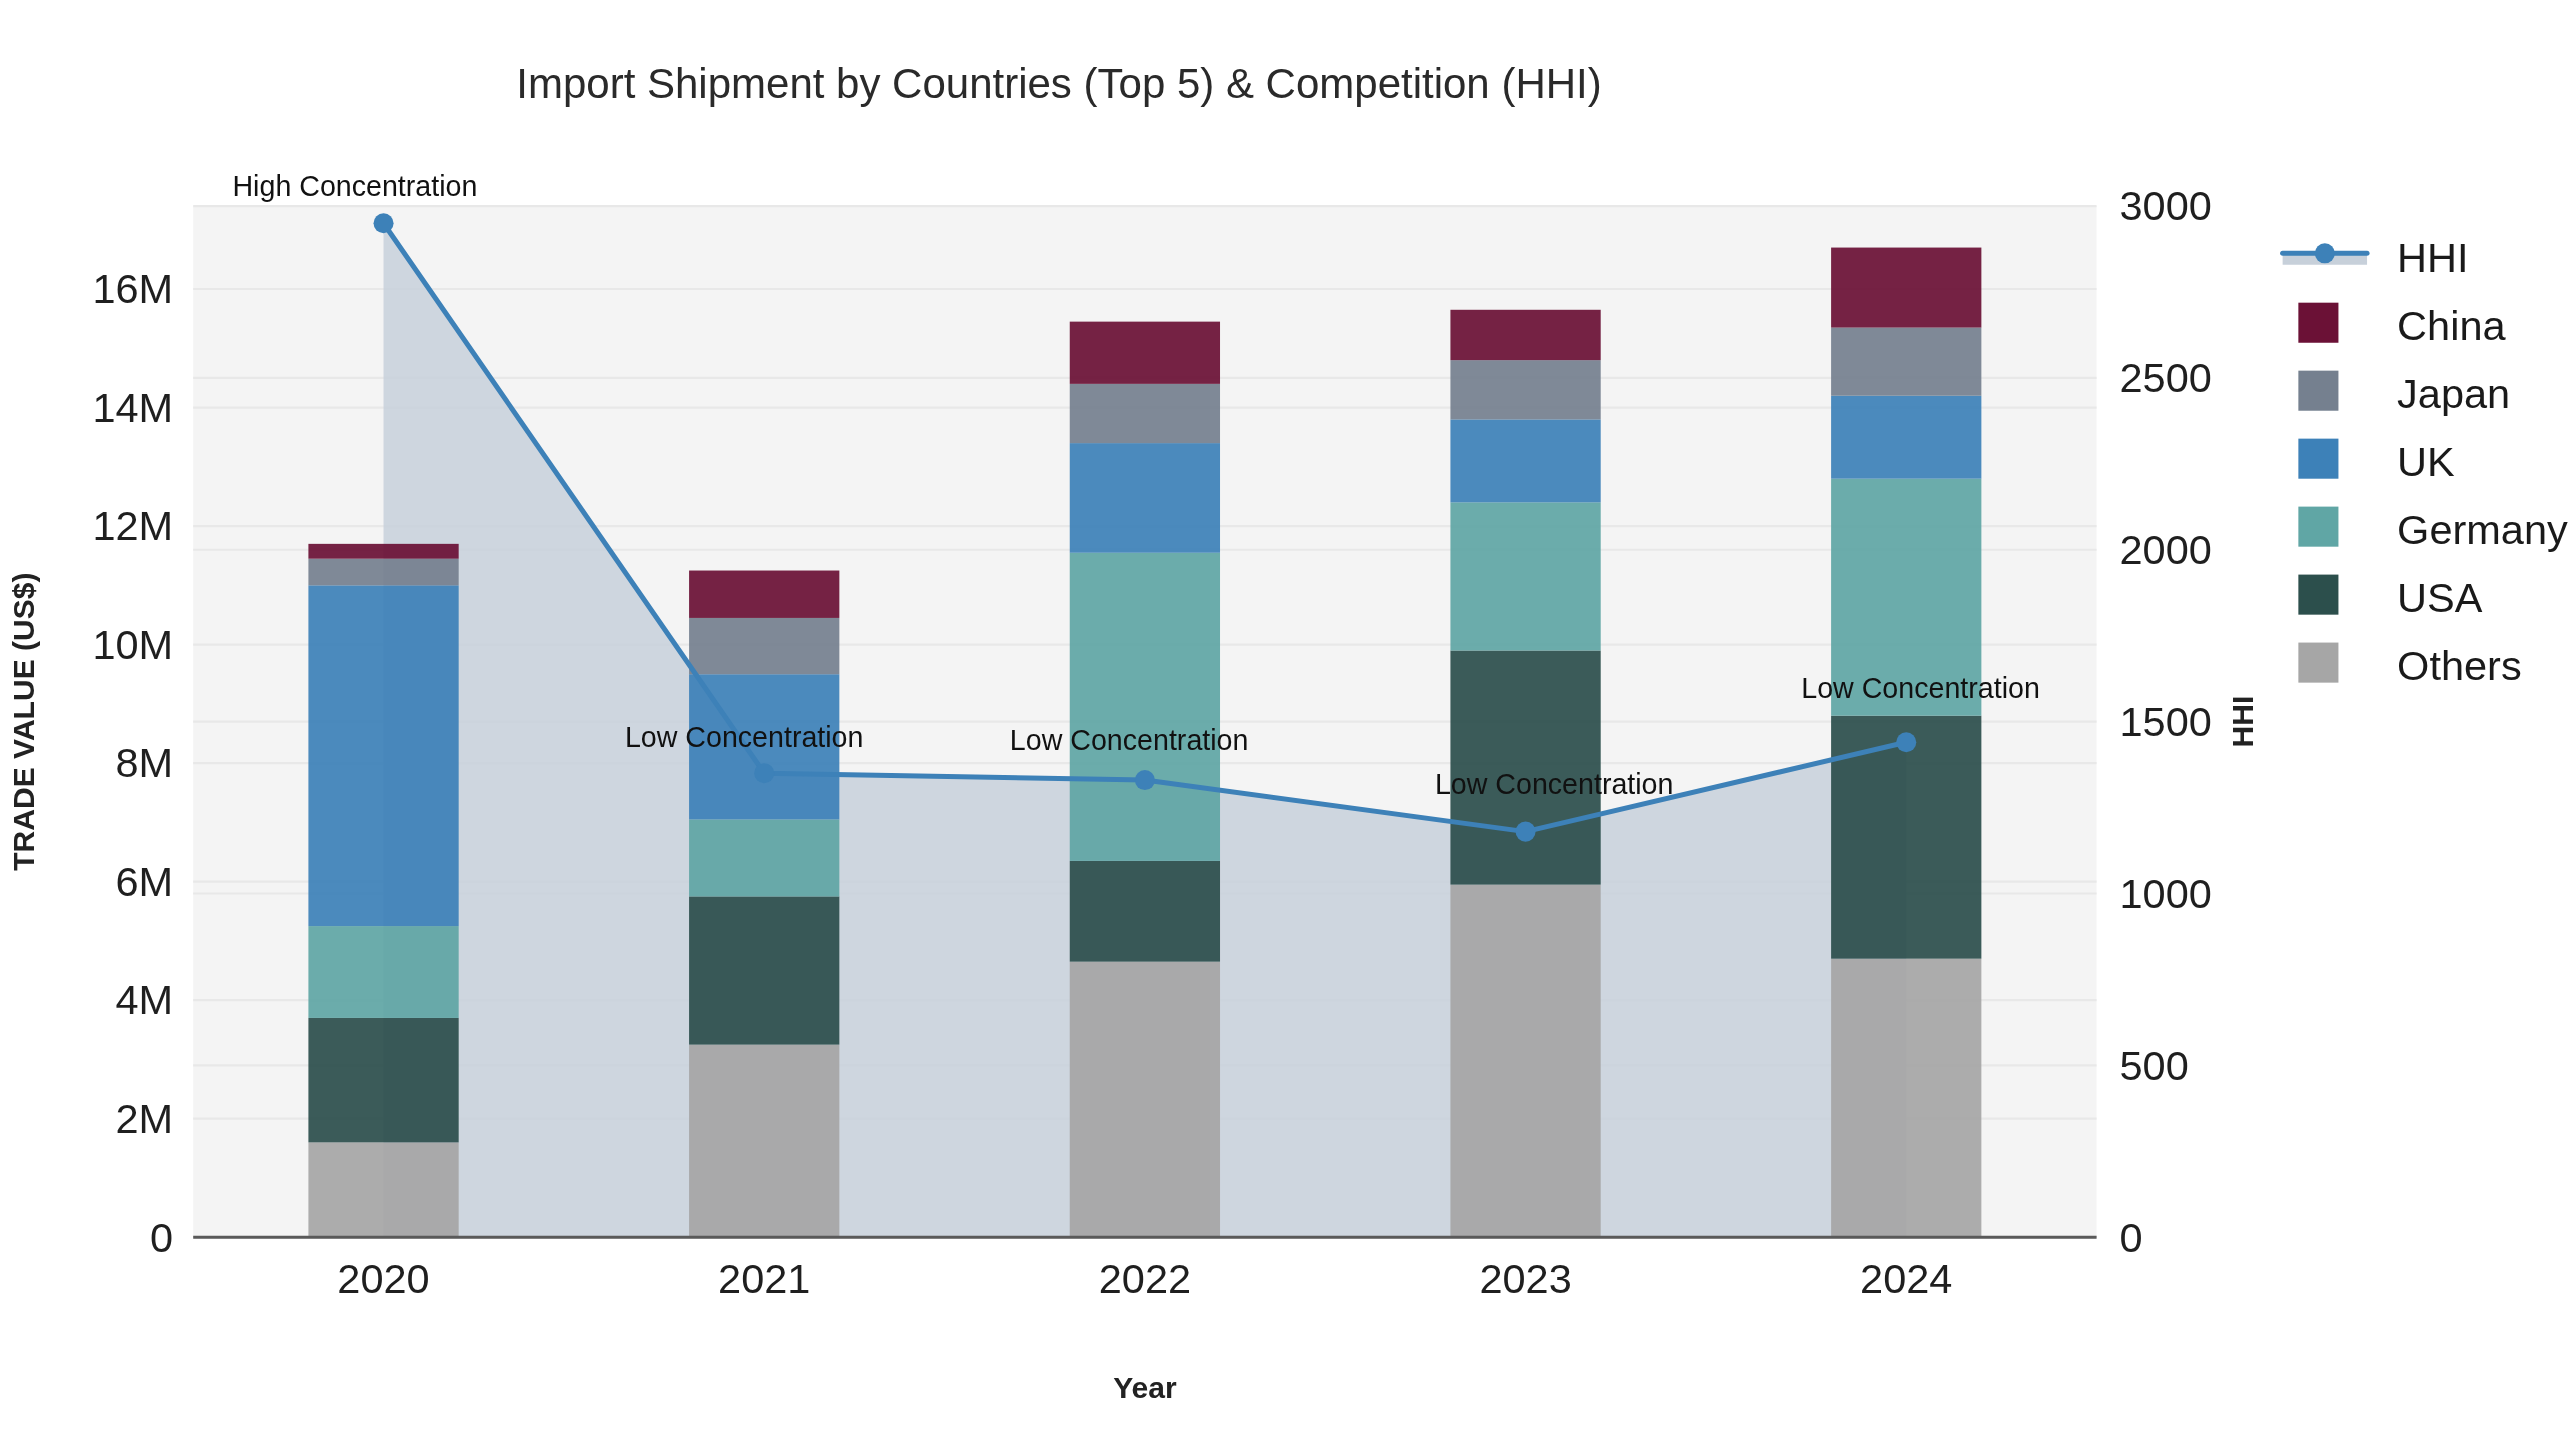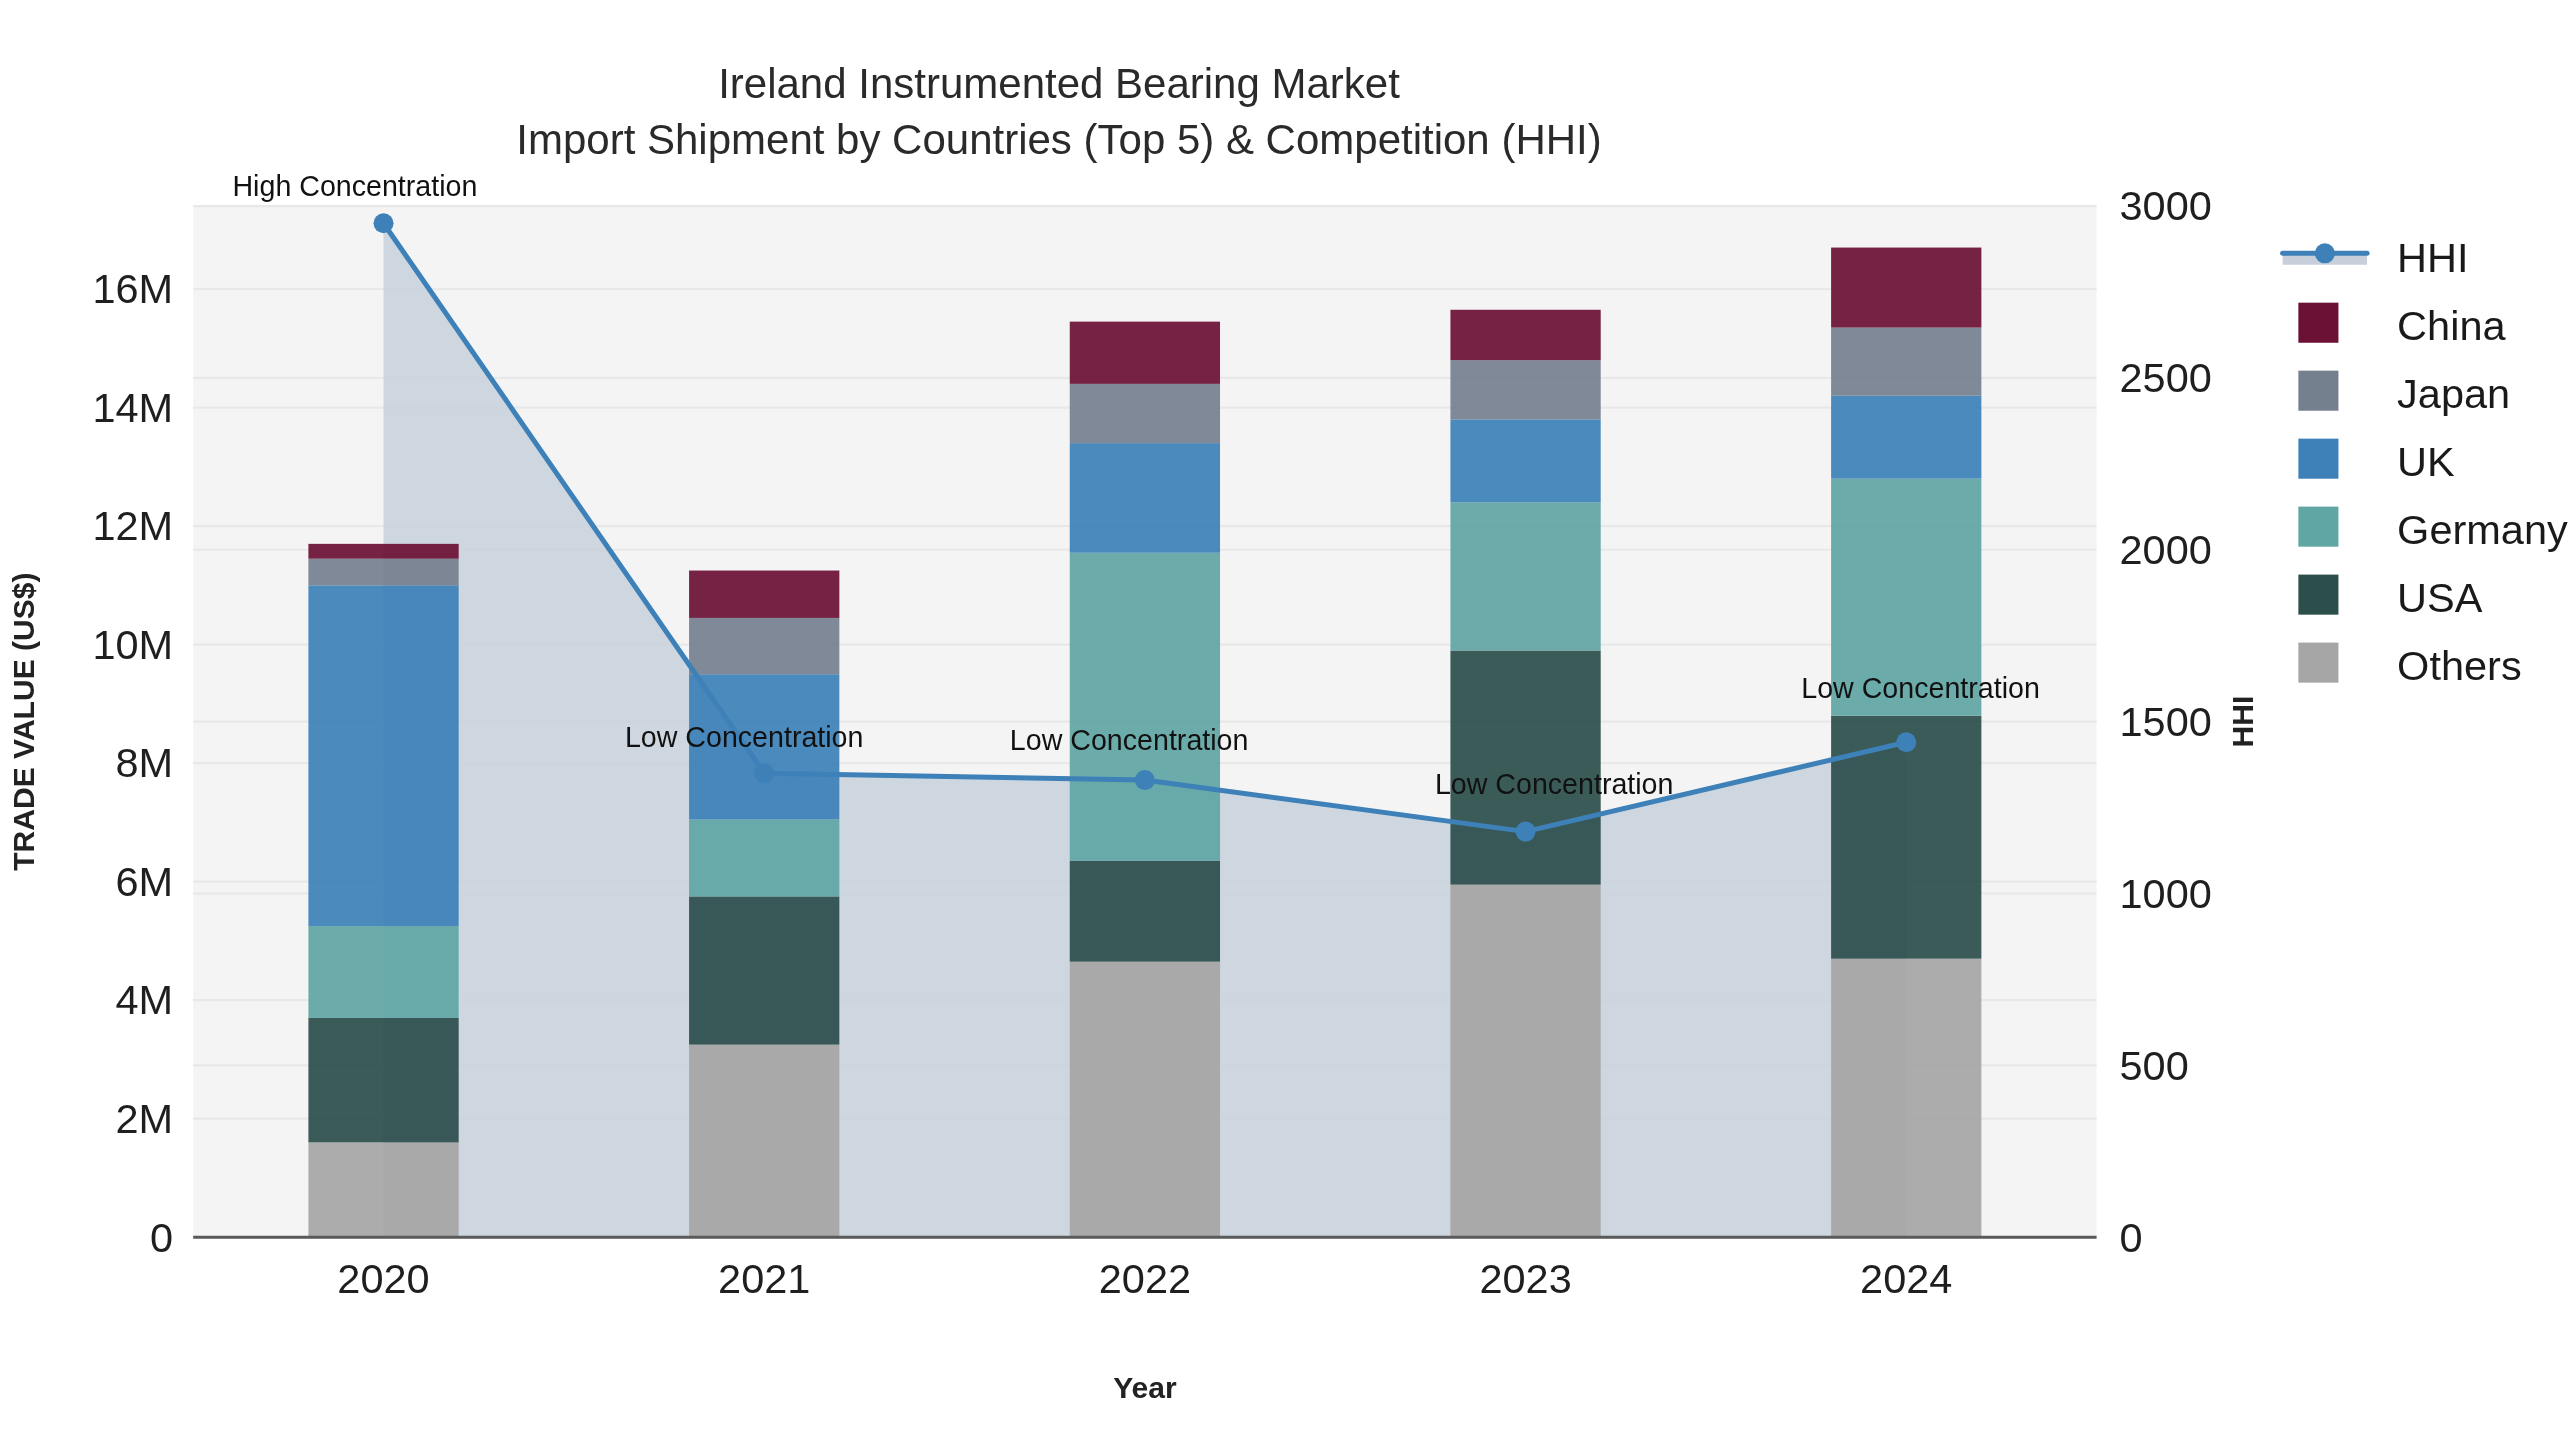--- a/index.html
+++ b/index.html
@@ -16,21 +16,20 @@
   .legtext{font-size:58px;fill:#1a1a1a;}
   .gridline{stroke:#e8e8e8;stroke-width:3;}
   .axisline{stroke:#5a5a5a;stroke-width:4;}
 </style>
 </head>
 <body>
 
 <div id="root">
 
   <div class="title">
-    <div>Ireland Instrumented Bearing Market</div>
     <div>Import Shipment by Countries (Top 5) &amp; Competition (HHI)</div>
   </div>
 
   <svg id="plot" width="2576" height="1449" viewBox="0 0 3600 2025">
       <rect x="270" y="288" width="2660" height="1441" fill="#f4f4f4"></rect>
       <line x1="270" y1="1729" x2="2930" y2="1729" class="gridline"></line>
       <text x="242" y="1749" class="tick" text-anchor="end">0</text>
       <line x1="270" y1="1563.367816091954" x2="2930" y2="1563.367816091954" class="gridline"></line>
       <text x="242" y="1583.367816091954" class="tick" text-anchor="end">2M</text>
       <line x1="270" y1="1397.735632183908" x2="2930" y2="1397.735632183908" class="gridline"></line>

